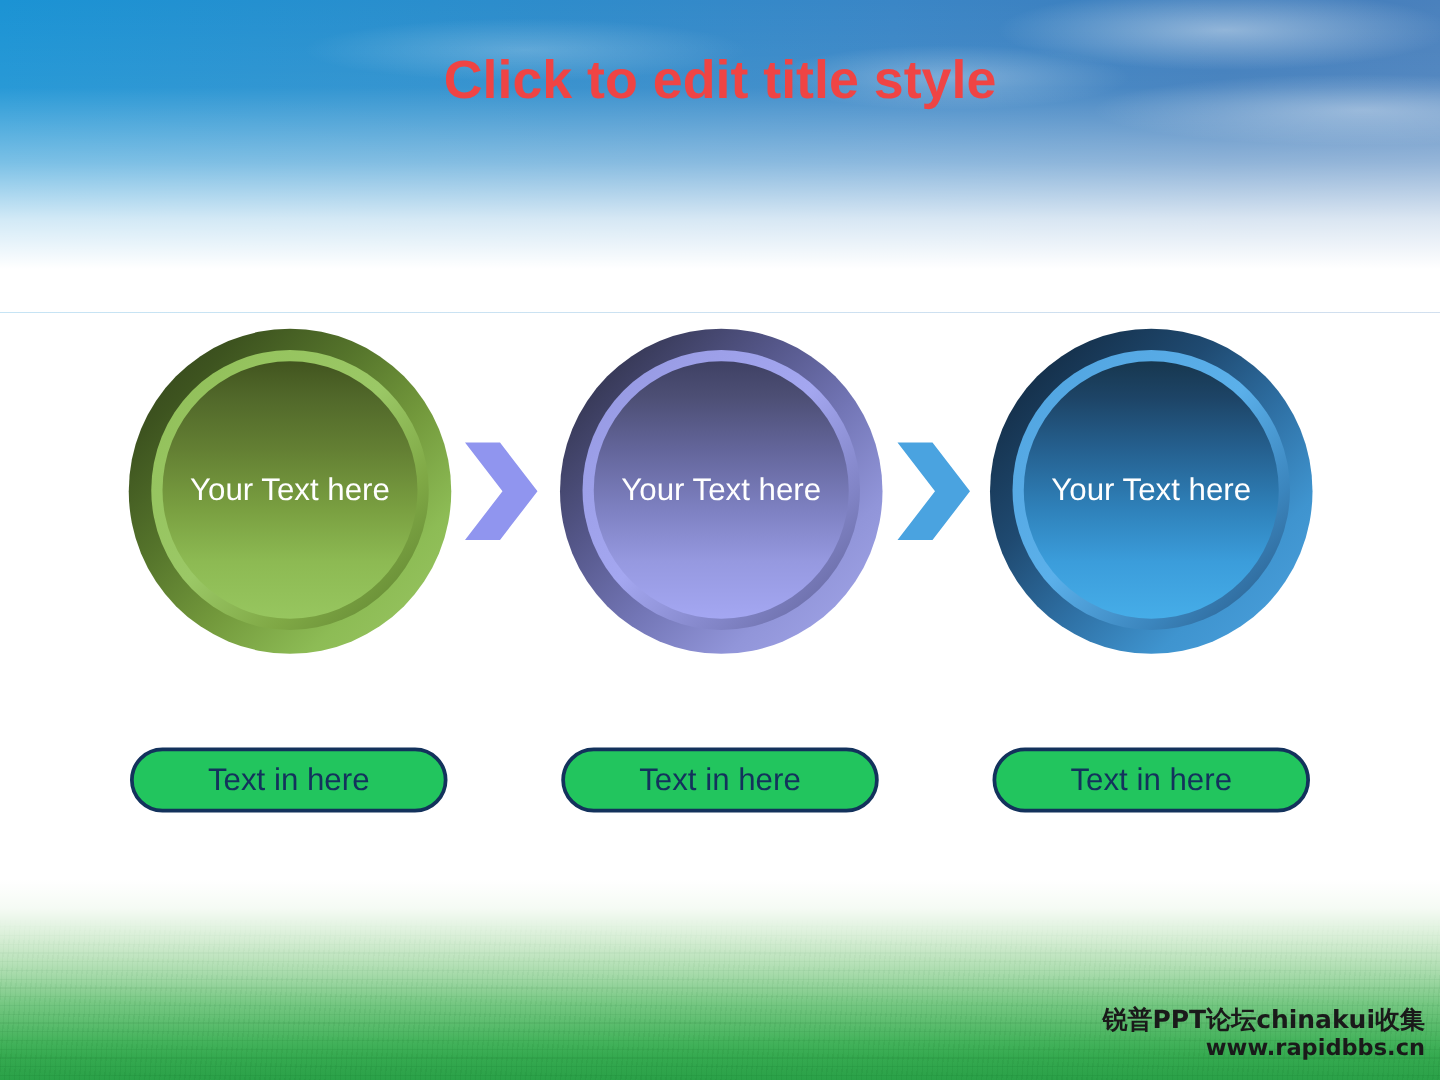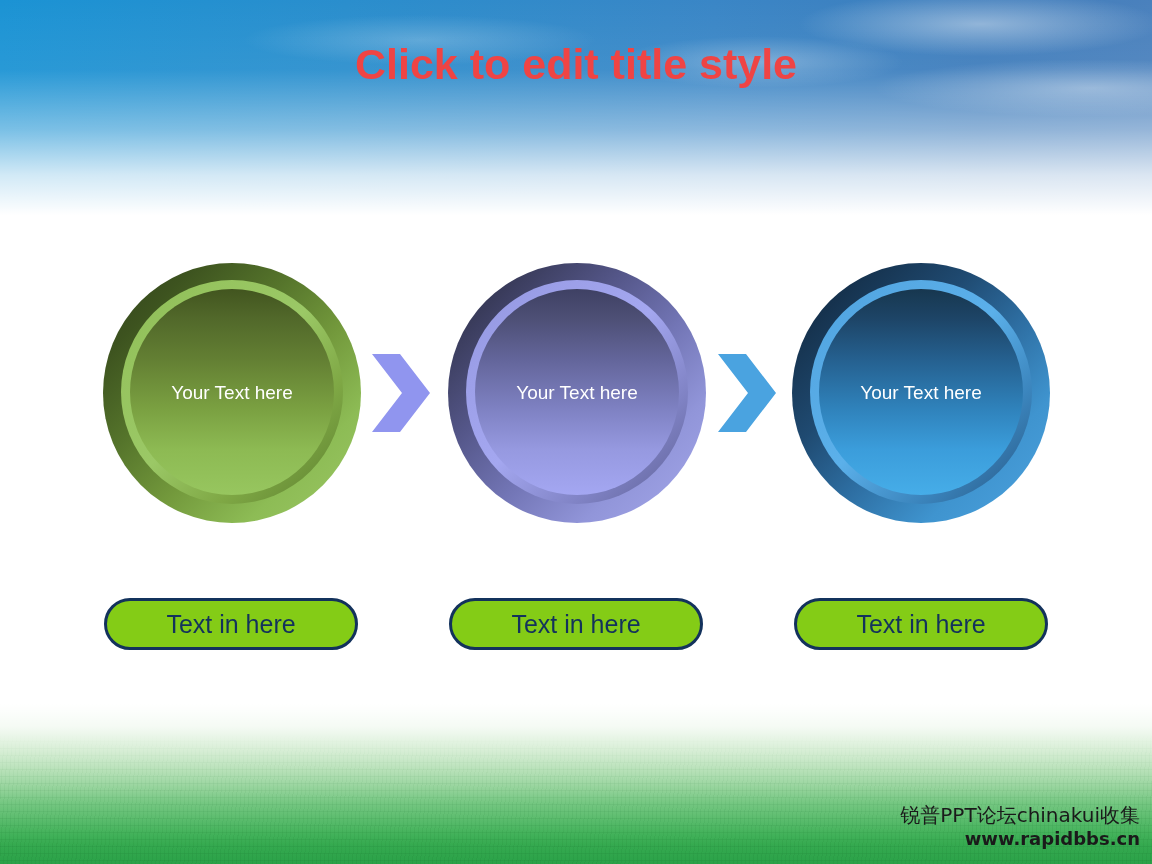--- a/index.html
+++ b/index.html
@@ -133,21 +133,21 @@
     left: 27px; top: 26px;
     width: 204px;
     height: 206px;
     border-radius: 50%;
     display: flex;
     align-items: center;
     justify-content: center;
   }
   .disc-label {
     color: #ffffff;
-    font-size: 19px;
+    font-size: 25px;
     line-height: 1;
     white-space: nowrap;
     text-align: center;
   }
 
   
   .c1 .ring-outer {
     background: linear-gradient(135deg, #2f401c 0%, #3d531f 18%, #55742b 38%, #73993c 58%, #8dbc55 78%, #9cc765 100%);
   }
   .c1 .ring-mid {
@@ -191,21 +191,21 @@
 
   
   .pill {
     position: absolute;
     top: 598px;
     width: 254px;
     height: 52px;
     box-sizing: border-box;
     border: 3px solid #13325c;
     border-radius: 26px;
-    background: #84cc16;
+    background: #22c55e;
     display: flex;
     align-items: center;
     justify-content: center;
   }
   .p1 { left: 104px; }
   .p2 { left: 449px; }
   .p3 { left: 794px; }
   .pill-label {
     color: #13325c;
     font-size: 25px;
@@ -217,21 +217,21 @@
   .watermark {
     position: absolute;
     right: 12px;
     bottom: 14px;
     text-align: right;
     color: #1a1a1a;
   }
   .wm-line1 {
     font-family: "DejaVu Sans", sans-serif;
     font-size: 20px;
-    font-weight: normal;
+    font-weight: bold;
     line-height: 1.25;
   }
   .wm-line2 {
     font-family: "DejaVu Sans", sans-serif;
     font-size: 18px;
     font-weight: bold;
     line-height: 1.25;
   }
 </style>
 </head>

